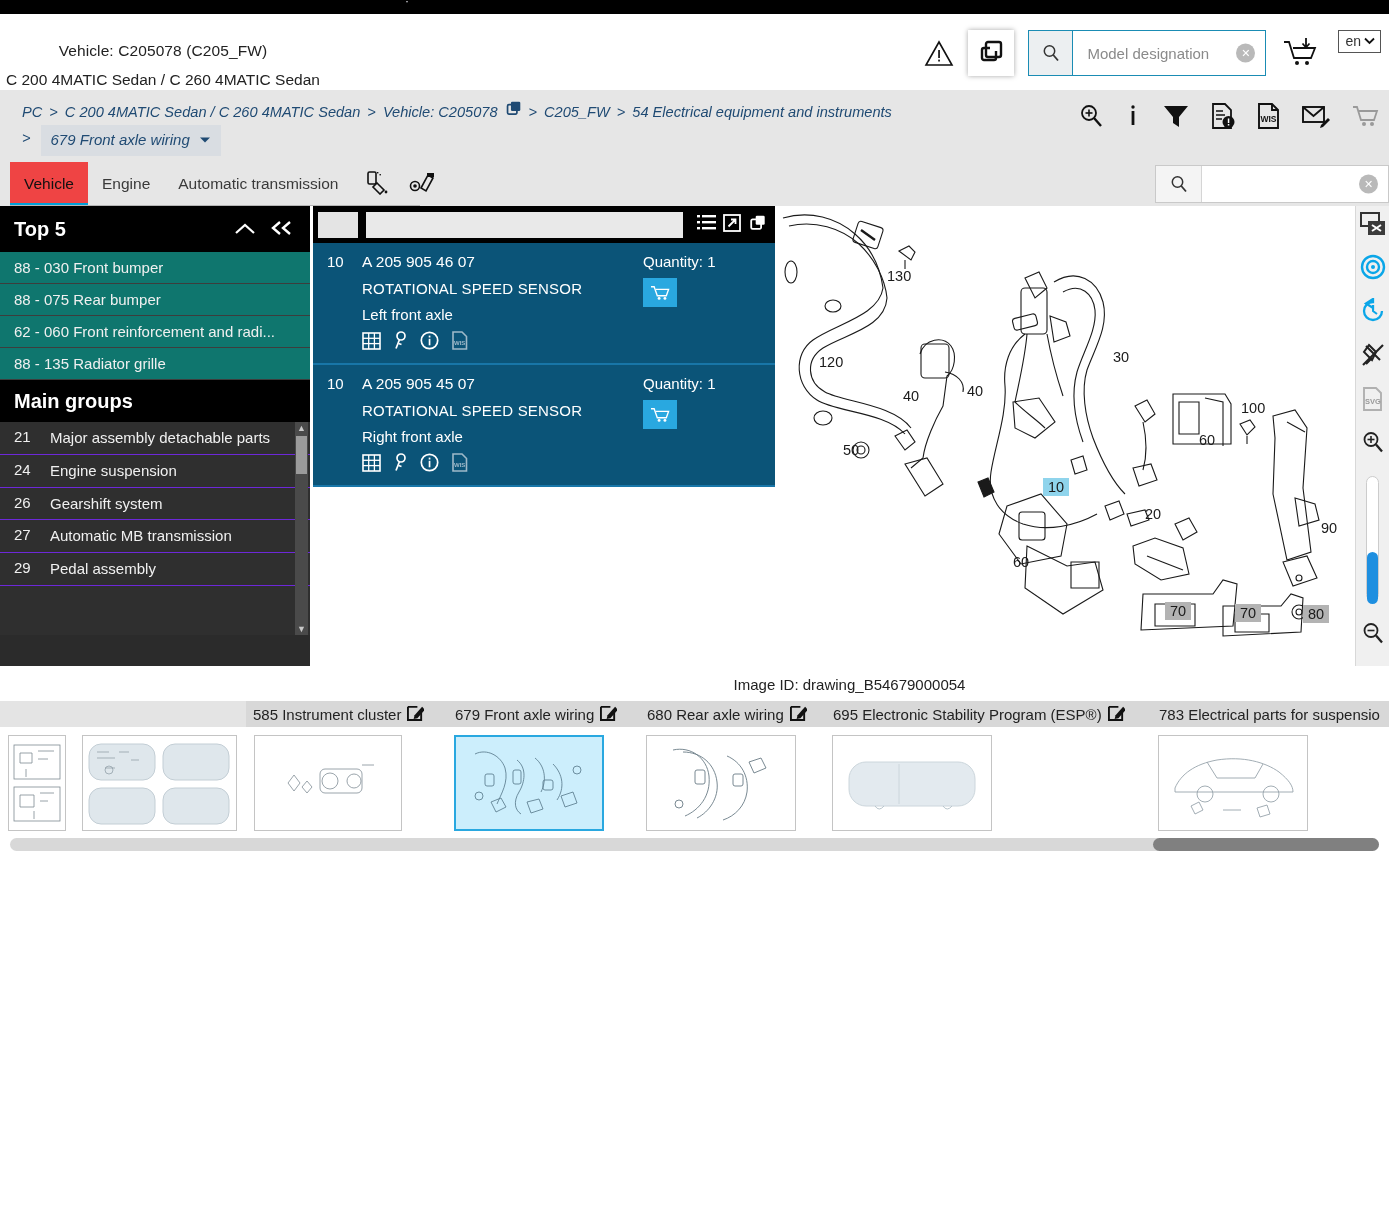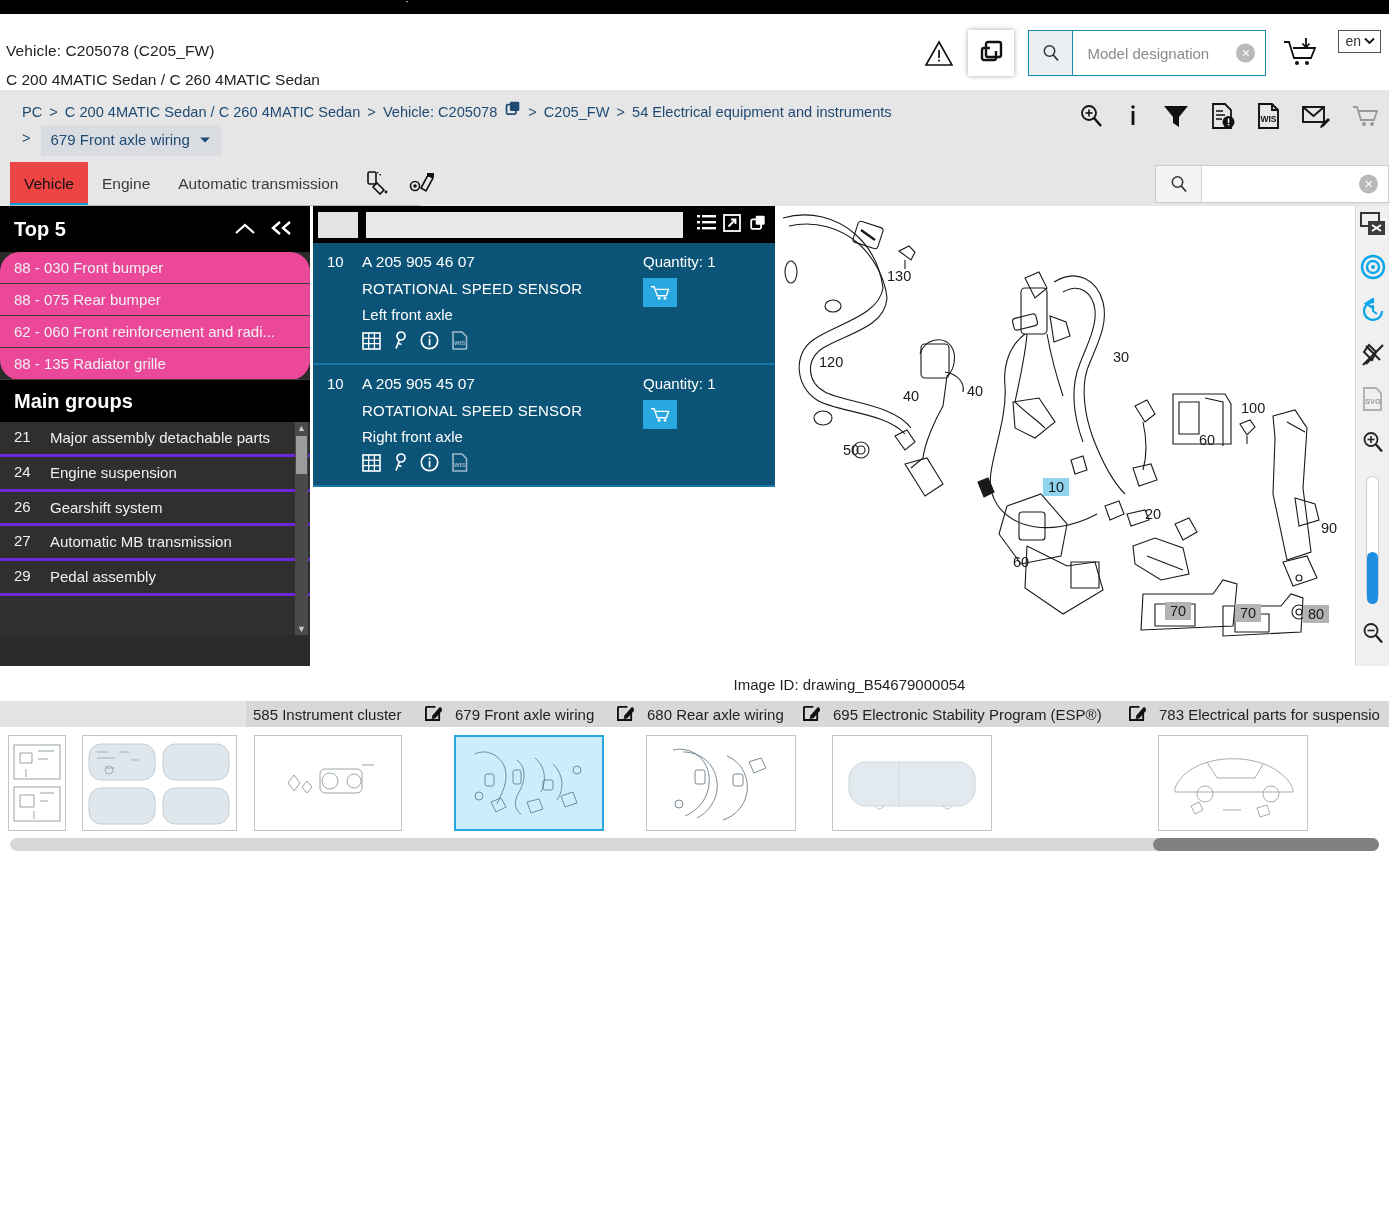--- a/index.html
+++ b/index.html
@@ -11,21 +11,21 @@
   }
   
   .topstrip { height: 14px; background: #000; position: relative; }
   .topstrip .ghost {
     position: absolute; top: -6px; color: #e8e8f0; font-size: 12px;
     letter-spacing: 2px; white-space: nowrap;
   }
   
   .header {
     height: 76px; background: #fff; position: relative;
-    display: flex; align-items: flex-start; padding: 22px 0 0 6px;
+    display: flex; align-items: flex-start; padding: 22px 0 0 6px; text-align: center;
   }
   .vehinfo { font-size: 15.5px; color: #222; line-height: 1.9; }
   .vehinfo div:first-child { letter-spacing: .1px; }
   .hdr-right {
     position: absolute; right: 8px; top: 16px;
     display: flex; align-items: center; gap: 14px;
   }
   .warn-icon { width: 30px; height: 30px; }
   .copy-btn {
     width: 46px; height: 46px; background: #fff;
@@ -56,21 +56,21 @@
     color: #333; display: flex; align-items: center; gap: 3px;
     background: #fff; margin-left: 2px; align-self: flex-start;
   }
   
   .crumbbar {
     background: #e6e6e6; min-height: 56px; position: relative;
     padding: 9px 0 6px 22px;
   }
   .crumbs {
     font-size: 14.6px; color: #1f4a73; line-height: 26px;
-    max-width: 1030px; display: flex; flex-wrap: wrap; 
+    max-width: 1030px; display: flex; flex-wrap: wrap;  font-style: italic;
   }
   .crumbs .c { margin-right: 7px; white-space: nowrap; }
   .crumbs .sep { margin-right: 7px; color: #1f4a73; }
   .crumb-pill {
     background: #d9dde2; padding: 2px 10px 3px; display: inline-flex;
     align-items: center; gap: 9px; font-size: 15px; margin-left: 3px;
   }
   .crumb-tools {
     position: absolute; right: 10px; top: 12px;
     display: flex; align-items: center; gap: 20px;
@@ -107,29 +107,29 @@
   
   .work { display: flex; height: 460px; background: #fff; }
   
   .sidebar { width: 310px; background: #2b2b2b; color: #fff; position: relative; }
   .side-hdr {
     background: #000; height: 46px; display: flex; align-items: center;
     justify-content: space-between; padding: 0 16px 0 14px;
     font-size: 20px; font-weight: bold;
   }
   .side-hdr .ctrls { display: flex; align-items: center; gap: 14px; }
-  .top5 { background: #ec4899; border-radius: 20px; }
+  .top5 { background: #0f766e; }
   .top5 .row {
     height: 32px; display: flex; align-items: center; padding-left: 14px;
     font-size: 15px; border-bottom: 1px solid #3d3d3d; color: #f0f0f0;
   }
   .groups-wrap { position: relative; height: 213px; overflow: hidden; background: #2f2f2f; }
   .grp {
     display: flex; padding: 6px 0 6px 14px; font-size: 15px;
-    border-bottom: 3px solid #6d28d9; color: #f0f0f0; align-items: flex-start;
+    border-bottom: 1px solid #6d28d9; color: #f0f0f0; align-items: flex-start;
   }
   .grp .num { width: 36px; flex: none; }
   .grp .lbl { padding-right: 26px; line-height: 1.32; }
   .grp-scroll {
     position: absolute; right: 2px; top: 0; bottom: 0; width: 13px;
     background: #4a4a4a;
   }
   .grp-scroll .thumb {
     position: absolute; top: 14px; left: 1px; width: 11px; height: 38px;
     background: #9b9b9b;
@@ -183,21 +183,21 @@
   .imgid {
     text-align: center; font-size: 15px; color: #222;
     padding: 10px 0 8px; background: #fff; margin-left: 310px;
   }
   
   .thumbstrip { position: relative; height: 150px; background: #fff; }
   .thumbrow { display: flex; align-items: flex-start; }
   .thumbcell { flex: none; }
   .thumbcell .tlabel {
     height: 26px; background: #d8d8d8; display: flex; align-items: center;
-    justify-content: space-between; font-size: 15px; color: #222;
+    font-size: 15px; color: #222;
     padding: 0 6px 0 7px; gap: 6px; white-space: nowrap; overflow: hidden;
   }
   .thumbcell .tlabel.blank { background: #e4e4e4; }
   .thumbbox {
     margin: 8px 0 0 0; background: #fff; border: 1px solid #c4c4c4;
     height: 96px; display: flex; align-items: center; justify-content: center;
     overflow: hidden;
   }
   .thumbbox.sel { border: 2px solid #29a8e0; background: #cceefc; }
   

